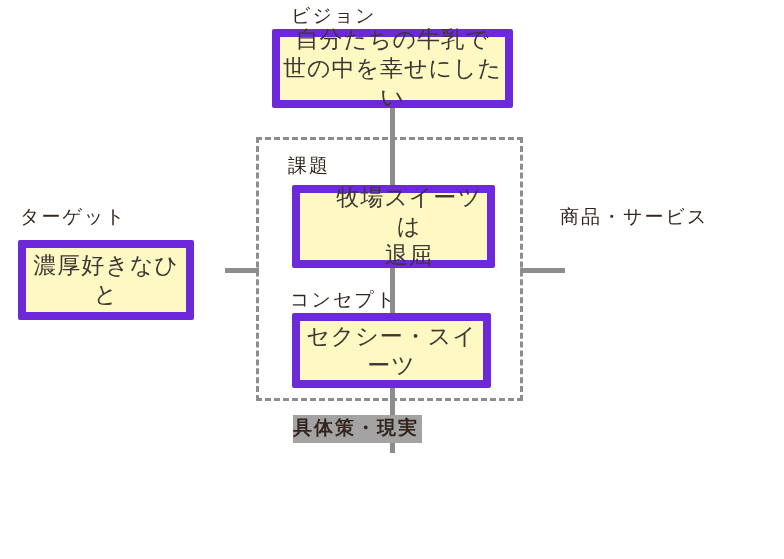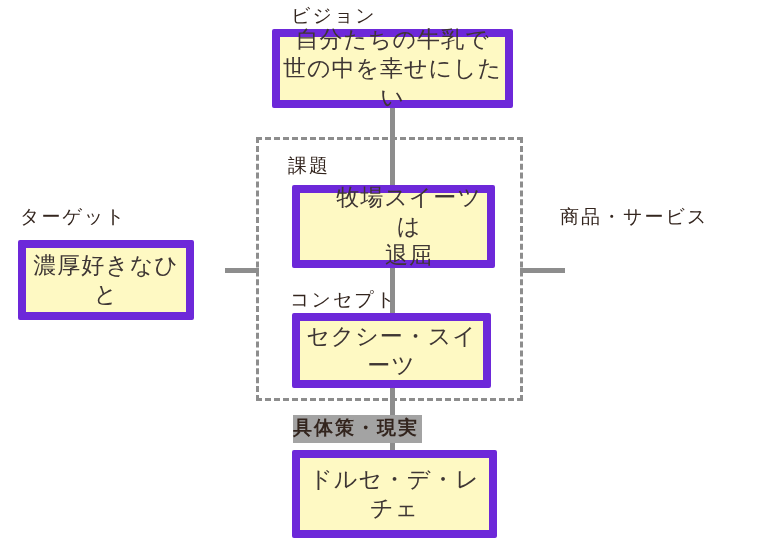--- a/index.html
+++ b/index.html
@@ -110,17 +110,14 @@
   </div>
 
   <div class="label label-target">ターゲット</div>
   <div class="box box-target">
     <div>濃厚好きなひと</div>
   </div>
 
   <div class="label label-product">商品・サービス</div>
 
   <div class="label label-plan">具体策・現実</div>
-  <div class="box box-plan">
-    <div>ドルセ・デ・レチェ</div>
-  </div>
 
 </div>
 
 </body></html>

